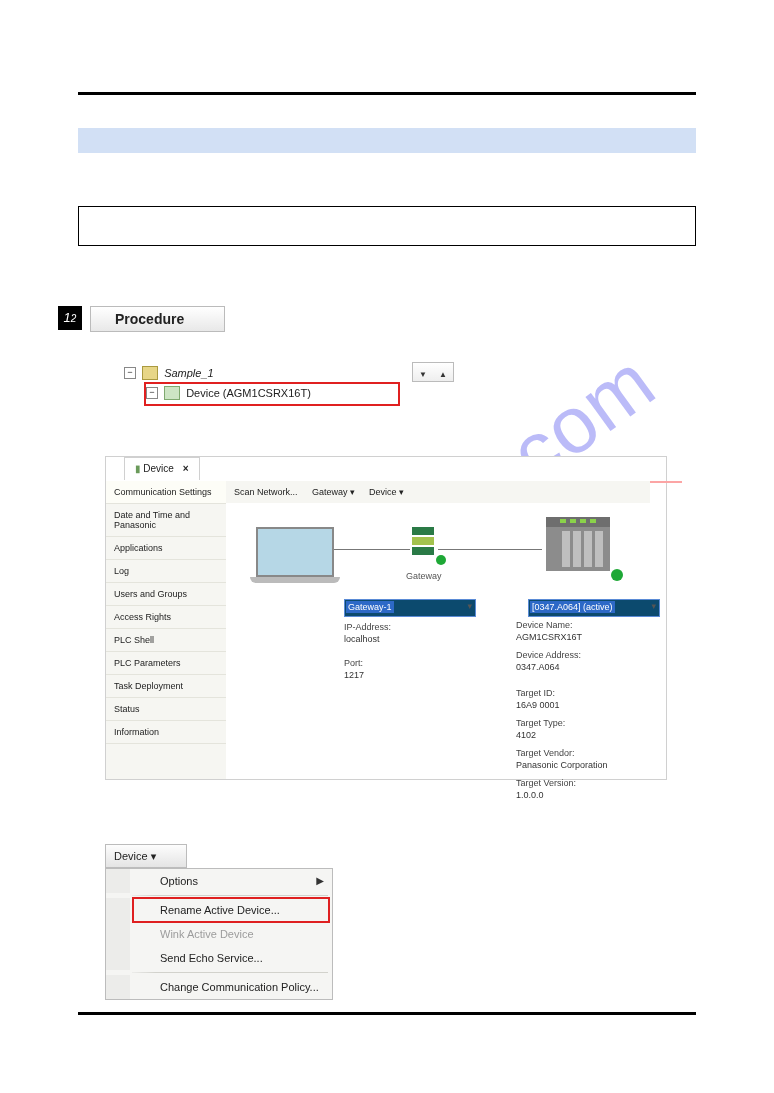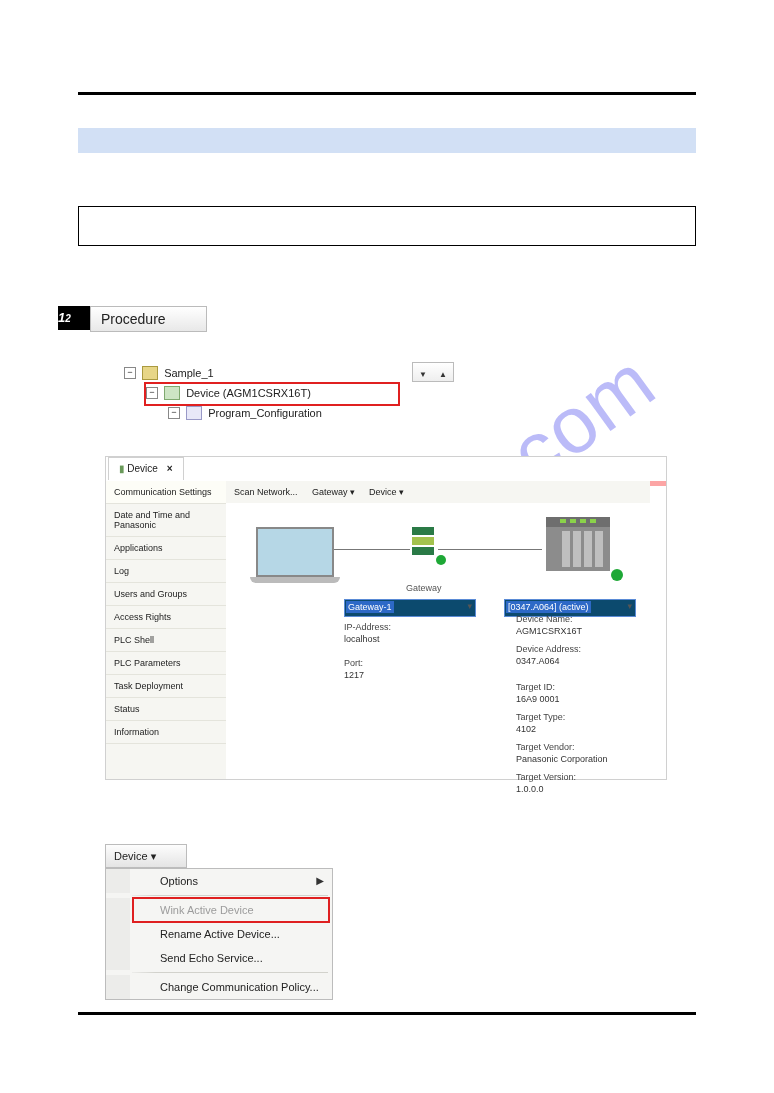--- a/index.html
+++ b/index.html
@@ -1,39 +1,39 @@
 <!DOCTYPE html>
 <html><head>
 <meta charset="utf-8">
 <style>
   html,body{margin:0;padding:0;background:#fff;font-family:Arial,Helvetica,sans-serif;font-size:10px;color:#222}
   .page{position:relative;width:774px;height:1093px;margin:0 auto}
   .hr{position:absolute;left:78px;right:78px;height:3px;background:#000}
   .bluebar{position:absolute;left:78px;right:78px;height:25px;background:#d2e0f5}
   .thinbox{position:absolute;left:78px;right:78px;height:38px;border:1px solid #000;background:#fff}
-  .step-badge{position:absolute;width:33px;height:24px;background:#000;color:#fff;font-weight:bold;font-style:italic;font-size:13px;text-align:left;line-height:24px}
+  .step-badge{position:absolute;width:24px;height:24px;background:#000;color:#fff;font-weight:normal;font-style:italic;font-size:13px;text-align:center;line-height:24px}
   .step-badge .sub{font-size:10px;font-style:italic}
-  .step-box{position:absolute;height:24px;background:linear-gradient(#fff,#e8e8e8);border:1px solid #bbb;font-weight:normal;font-size:14px;line-height:24px;padding:0 40px 0 10px}
+  .step-box{position:absolute;height:24px;background:linear-gradient(#fff,#e8e8e8);border:1px solid #bbb;font-weight:bold;font-size:14px;line-height:24px;padding:0 40px 0 24px}
   
   .wm{position:absolute;left:50%;top:560px;transform:translate(-50%,-50%) rotate(-36deg);font-size:80px;color:#6a6af0;opacity:0.45;pointer-events:none;font-family:Arial;letter-spacing:1px}
   
   .tree{position:absolute;left:120px;top:362px;width:290px;height:70px;background:#fff;font-size:11px}
   .tree-row{position:relative;height:20px;line-height:20px}
   .tree-exp{display:inline-block;width:10px;height:10px;border:1px solid #888;font-size:9px;line-height:8px;text-align:center;margin-right:3px;vertical-align:middle;background:#fff}
   .tree-ico{display:inline-block;width:14px;height:12px;background:#e7d687;border:1px solid #aa9a40;vertical-align:middle;margin-right:3px}
   .tree-ico.dev{background:#cde5c4;border-color:#7fa96f}
   .tree-ico.prog{background:#e8e8f8;border-color:#9999c7}
   .tree-label{vertical-align:middle}
   .tree-sel{position:absolute;border:2px solid #e02020}
   .tree-arr{position:absolute;top:0;right:-44px;width:40px;height:18px;border:1px solid #bbb;background:linear-gradient(#fff,#eee)}
   .tree-arr::before{content:"▼";position:absolute;left:6px;top:2px;font-size:8px;color:#333}
   .tree-arr::after{content:"▲";position:absolute;right:6px;top:2px;font-size:8px;color:#333}
   
   .win{position:absolute;left:105px;top:456px;width:560px;height:322px;border:1px solid #d0d0d0;background:#fff}
-  .win-tab{position:absolute;left:0;top:0;height:24px;border-bottom:5px solid #fca5a5;width:100%}
+  .win-tab{position:absolute;left:16px;top:0;height:24px;border-bottom:2px solid #fca5a5;width:100%}
   .win-tab .t{display:inline-block;height:22px;line-height:22px;padding:0 10px;border:1px solid #d0d0d0;border-bottom:none;background:#fff;font-size:10px;margin-left:2px}
   .win-tab .t .x{margin-left:6px;font-weight:bold}
   .side{position:absolute;left:0;top:24px;width:120px;bottom:0;border-right:1px solid #d0d0d0;background:#f6f6f2;font-size:9px}
   .side .itm{padding:6px 8px;border-bottom:1px solid #e4e4dc}
   .side .itm.sel{background:#fdfdf7}
   .tb{position:absolute;left:120px;right:16px;top:24px;height:22px;border-bottom:1px solid #e6e6e0;background:#f6f6f2;font-size:9px;line-height:22px;padding-left:8px}
   .tb span{margin-right:12px}
   .content{position:absolute;left:120px;right:0;top:46px;bottom:0;background:#fff}
   .laptop{position:absolute;left:30px;top:24px;width:74px;height:46px;border:2px solid #888;background:#b6d7e6}
   .laptop::after{content:"";position:absolute;left:-8px;bottom:-8px;width:90px;height:6px;background:#bbb;border-radius:0 0 6px 6px}
@@ -42,21 +42,21 @@
   .gwico .b{width:22px;height:8px;background:#a3c24d;margin-bottom:2px}
   .gwico .c{width:22px;height:8px;background:#2a7a46}
   .gwico::after{content:"";position:absolute;left:24px;bottom:-4px;width:10px;height:10px;border-radius:50%;background:#1ea836}
   .plc{position:absolute;left:320px;top:14px;width:64px;height:54px;background:#8c8c8c}
   .plc::before{content:"";position:absolute;left:0;top:0;right:0;height:10px;background:#6e6e6e}
   .plc .led{position:absolute;top:2px;width:6px;height:4px;background:#8ad24a}
   .plc .led.l1{left:14px}.plc .led.l2{left:24px}.plc .led.l3{left:34px}.plc .led.l4{left:44px}
   .plc .slot{position:absolute;top:14px;bottom:4px;width:8px;background:#bfbfbf}
   .plc .slot.s1{left:16px}.plc .slot.s2{left:27px}.plc .slot.s3{left:38px}.plc .slot.s4{left:49px}
   .plc::after{content:"";position:absolute;right:-13px;bottom:-10px;width:12px;height:12px;border-radius:50%;background:#1ea836}
-  .gwlbl{position:absolute;left:180px;top:80px;font-size:9px;color:#555}
+  .gwlbl{position:absolute;left:180px;top:68px;font-size:9px;color:#555}
   .line{position:absolute;top:46px;height:1px;background:#777}
   .combo{position:absolute;height:16px;border:1px solid #5a8bd6;background:#0c4a6e;font-size:9px}
   .combo .sel{display:inline-block;background:#2d69c7;color:#fff;padding:1px 2px;margin:1px}
   .combo::after{content:"▾";position:absolute;right:3px;top:1px;color:#555;font-size:9px}
   .info{position:absolute;font-size:9px;color:#333;line-height:12px}
   .info .lbl{color:#444}
   
   .menu-wrap{position:absolute;left:105px;top:844px;width:228px}
   .menu-head{height:22px;border:1px solid #bcbcbc;background:linear-gradient(#fdfdfd,#e4e4e4);font-size:11px;line-height:22px;padding:0 8px;width:64px}
   .menu-body{border:1px solid #bcbcbc;background:#f5f5f3;width:226px}
@@ -81,33 +81,28 @@
     <span>1</span><span class="sub">2</span>
   </div>
   <div class="step-box" style="left:90px;top:306px">
     <span>Procedure</span>
   </div>
 
   <div class="tree">
     <div class="tree-row" style="padding-left:4px">
       <span class="tree-exp">−</span>
       <span class="tree-ico"></span>
-      <span class="tree-label" style="">Sample_1</span>
+      <span class="tree-label" style="font-style:italic">Sample_1</span>
       <div class="tree-arr"></div>
     </div>
     <div class="tree-sel" style="left:24px;top:20px;width:252px;height:20px"></div>
     <div class="tree-row" style="padding-left:26px">
       <span class="tree-exp">−</span>
       <span class="tree-ico dev"></span>
       <span class="tree-label">Device (AGM1CSRX16T)</span>
-    </div>
-    <div class="tree-row" style="padding-left:48px">
-      <span class="tree-exp">−</span>
-      <span class="tree-ico prog"></span>
-      <span class="tree-label">Program_Configuration</span>
     </div>
   </div>
 
   <div class="win">
     <div class="win-tab">
       <span class="t">
         <span style="color:#6a9a5a">▮</span>
         <span>Device</span>
         <span class="x">×</span>
       </span>
@@ -147,32 +142,32 @@
         <div class="slot s1"></div>
           <div class="slot s2"></div>
           <div class="slot s3"></div>
           <div class="slot s4"></div>
       </div>
       <div class="gwlbl">Gateway</div>
 
       <div class="combo" style="left:118px;top:96px;width:130px">
         <span class="sel">Gateway-1</span>
       </div>
-      <div class="combo" style="left:278px;top:96px;width:130px">
+      <div class="combo" style="left:302px;top:96px;width:130px">
         <span class="sel">[0347.A064] (active)</span>
       </div>
 
       <div class="info" style="left:118px;top:118px">
         <div><span class="lbl">IP-Address:</span></div>
         <div>localhost</div>
         <div style="margin-top:12px"><span class="lbl">Port:</span></div>
         <div>1217</div>
       </div>
 
-      <div class="info" style="left:290px;top:110px">
+      <div class="info" style="left:290px;top:116px">
         <div><span class="lbl">Device Name:</span></div>
         <div>AGM1CSRX16T</div>
         <div style="margin-top:6px"><span class="lbl">Device Address:</span></div>
         <div>0347.A064</div>
         <div style="margin-top:14px"><span class="lbl">Target ID:</span></div>
         <div>16A9 0001</div>
         <div style="margin-top:6px"><span class="lbl">Target Type:</span></div>
         <div>4102</div>
         <div style="margin-top:6px"><span class="lbl">Target Vendor:</span></div>
         <div>Panasonic Corporation</div>
@@ -184,22 +179,22 @@
 
   <div class="menu-wrap">
     <div class="menu-head">Device ▾</div>
     <div class="menu-body" style="position:relative">
       <div class="menu-itm">
         <span>Options</span>
         <span class="arr">▶</span>
       </div>
       <div class="menu-itm sep"></div>
       <div class="menu-sel" style="left:26px;top:28px;right:2px;height:22px"></div>
+      <div class="menu-itm">Rename Active Device...</div>
       <div class="menu-itm dis">Wink Active Device</div>
-      <div class="menu-itm">Rename Active Device...</div>
       <div class="menu-itm">Send Echo Service...</div>
       <div class="menu-itm sep"></div>
       <div class="menu-itm">Change Communication Policy...</div>
     </div>
   </div>
 
   <div class="hr" style="top:1012px"></div>
 
 </div>
 

